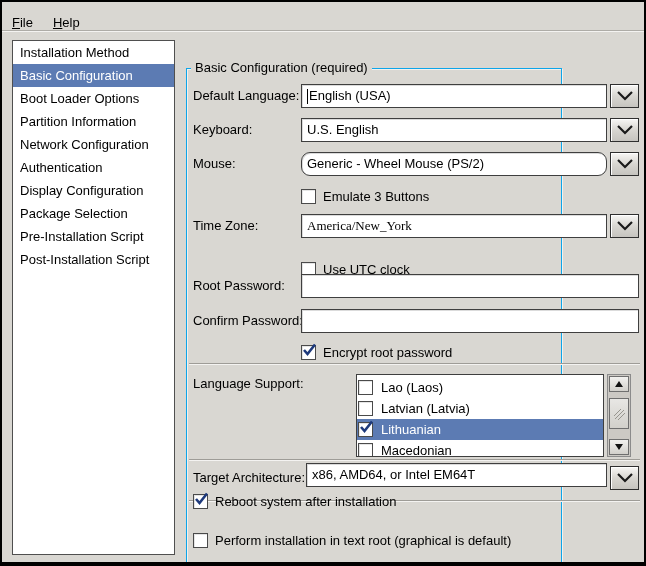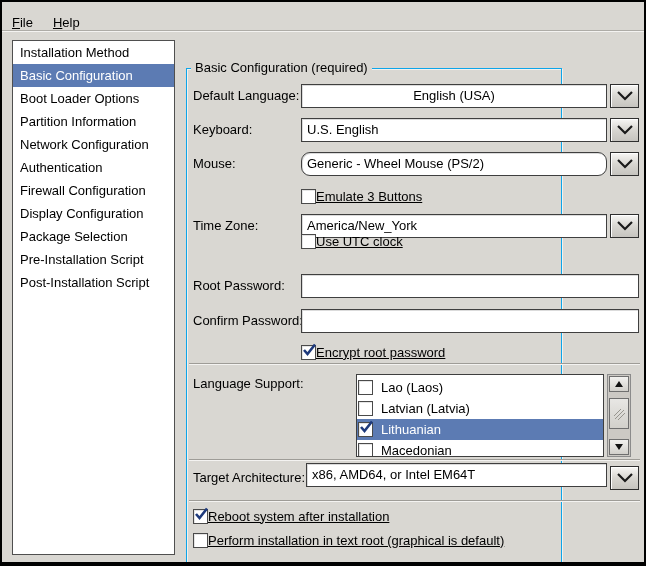--- a/index.html
+++ b/index.html
@@ -32,21 +32,21 @@
     box-shadow:inset 1px 1px 0 rgba(0,0,0,0.14); padding:0 5px; line-height:22px;
     white-space:nowrap; overflow:hidden; display:flex; align-items:center; }
   input.entry { font:inherit; }
   .caret { display:inline-block; width:1px; height:15px; background:#000; margin-right:1px; }
 
   .dropbtn { position:absolute; left:423px; width:29px; height:24px; border:1px solid #2f2f2f;
     background:linear-gradient(#f8f7f5, #d8d6d1 50%, #c6c4bf);
     box-shadow:inset 1px 1px 0 #fff; display:flex; align-items:center; justify-content:center; }
 
   
-  .cbrow { position:absolute; height:16px; display:flex; align-items:center; white-space:nowrap;text-decoration:underline; }
+  .cbrow { position:absolute; height:16px; display:flex; align-items:center; gap:7px; white-space:nowrap; }
   .cb { position:relative; width:15px; height:15px; background:#fff; border:1px solid #4a4a4a;
     box-shadow:inset 1px 1px 0 rgba(0,0,0,0.10); flex:0 0 auto; }
   .cb svg { position:absolute; left:-1px; top:-4px; display:none; }
   .checked .cb svg { display:block; }
 
   
   .langlist { position:absolute; left:169px; top:305px; width:248px; height:83px;
     background:#fff; border:1px solid #3f3f3f; overflow:hidden; }
   .langrow { height:21px; display:flex; align-items:center; gap:8px; padding-left:1px; white-space:nowrap; }
   .langrow.selected { background:#5c7bb3; color:#fff; }
@@ -76,32 +76,31 @@
     <span class="menu-item"><span class="mn">H</span><span>elp</span></span>
   </div>
 
   <div class="sidebar">
     <div class="side-item">Installation Method</div>
     <div class="side-item selected">Basic Configuration</div>
     <div class="side-item">Boot Loader Options</div>
     <div class="side-item">Partition Information</div>
     <div class="side-item">Network Configuration</div>
     <div class="side-item">Authentication</div>
-    <div class="side-item">Firewall Configuration</div>
     <div class="side-item">Display Configuration</div>
     <div class="side-item">Package Selection</div>
     <div class="side-item">Pre-Installation Script</div>
     <div class="side-item">Post-Installation Script</div>
   </div>
 
   <div class="frame">
     <span class="legend">Basic Configuration (required)</span>
 
     <span class="flabel" style="top:15px">Default Language:</span>
-    <div class="entry" style="left:114px; top:15px; width:306px;flex-direction:column;">
+    <div class="entry" style="left:114px; top:15px; width:306px;">
         <span class="caret"></span>
         <span>English (USA)</span>
       </div>
     <div class="dropbtn" style="top:15px">
       <svg width="18" height="12" viewBox="0 0 18 12">
           <polyline points="2,2 9,9 16,2" fill="none" stroke="#1a1a1a" stroke-width="2.2"></polyline>
         </svg>
     </div>
 
     <span class="flabel" style="top:49px">Keyboard:</span>
@@ -123,30 +122,30 @@
           <polyline points="2,2 9,9 16,2" fill="none" stroke="#1a1a1a" stroke-width="2.2"></polyline>
         </svg>
     </div>
 
     <div class="cbrow" style="left:114px; top:119px;">
       <span class="cb"></span>
       <span>Emulate 3 Buttons</span>
     </div>
 
     <span class="flabel" style="top:145px">Time Zone:</span>
-    <div class="entry" style="left:114px; top:145px; width:306px;">
+    <div class="entry" style="left:114px; top:145px; width:306px;font-family:Liberation Serif, serif;">
         <span>America/New_York</span>
       </div>
     <div class="dropbtn" style="top:145px">
       <svg width="18" height="12" viewBox="0 0 18 12">
           <polyline points="2,2 9,9 16,2" fill="none" stroke="#1a1a1a" stroke-width="2.2"></polyline>
         </svg>
     </div>
 
-    <div class="cbrow" style="left:114px; top:164px;align-items:center;">
+    <div class="cbrow" style="left:114px; top:192px;align-items:center;">
       <span class="cb"></span>
       <span>Use UTC clock</span>
     </div>
 
     <span class="flabel" style="top:205px">Root Password:</span>
     <input class="entry" style="left: 114px; top: 205px; width: 338px;" type="password" value="">
 
     <span class="flabel" style="top:240px">Confirm Password:</span>
     <input class="entry" style="left: 114px; top: 240px; width: 338px;" type="password" value="">
 
@@ -210,21 +209,21 @@
         <span>x86, AMD64, or Intel EM64T</span>
       </div>
     <div class="dropbtn" style="top:397px">
       <svg width="18" height="12" viewBox="0 0 18 12">
           <polyline points="2,2 9,9 16,2" fill="none" stroke="#1a1a1a" stroke-width="2.2"></polyline>
         </svg>
     </div>
 
     <div class="hsep" style="top:431px"></div>
 
-    <div class="cbrow checked" style="left:6px; top:439px;">
+    <div class="cbrow checked" style="left:6px; top:424px;">
       <span class="cb">
           <svg width="16" height="16" viewBox="0 0 16 16">
             <path d="M3 8 L6.5 12 L14 2.5" fill="none" stroke="#1e3a7c" stroke-width="2.6"></path>
           </svg>
         </span>
       <span>Reboot system after installation</span>
     </div>
     <div class="cbrow" style="left:6px; top:463px;">
       <span class="cb"></span>
       <span>Perform installation in text root (graphical is default)</span>

